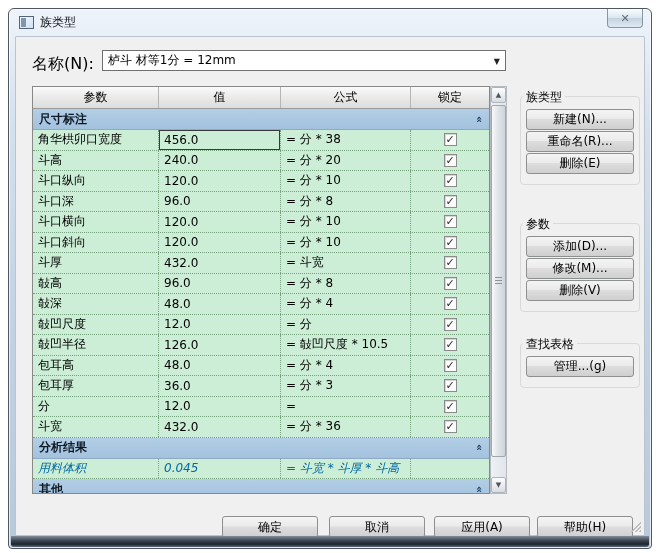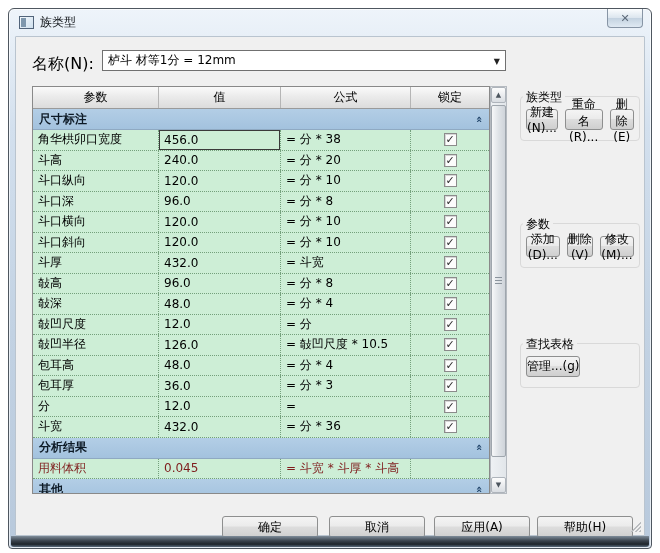--- a/index.html
+++ b/index.html
@@ -60,21 +60,21 @@
     height:21px; background:linear-gradient(180deg,#b3cee6 0%,#a3c2de 100%);
     align-items:center; padding:0 6px; justify-content:space-between;
     border-bottom:1px solid #8fa9c2; font-size:12px; font-weight:bold; color:#0d1a26;gap:32px;
   }
   .chevron { display:inline-block; transform:rotate(90deg); font-size:11px; font-weight:bold; color:#23466b; }
   .param-row { height:20.5px; background:#cdeed6; border-bottom:1px dotted #74a07c; font-size:12px; color:#000; }
   .cell { display:flex; align-items:center; padding:0 5px; border-right:1px dotted #74a07c; position:relative; overflow:hidden; white-space:nowrap; }
   .cell.c-lock { border-right:none; justify-content:center; }
   .focus-box { position:absolute; inset:0px; border:1.5px solid #3a3a3a; pointer-events:none; }
   .param-row.disabled { color:#92a396; }
-  .param-row.disabled .cell { color:#7f1d1d; }
+  .param-row.disabled .cell { color:#0369a1;font-style:italic; }
   .checkbox {
     width:13px; height:13px; background:#fcfcfc; border:1px solid #8b8b8b;
     display:flex; align-items:center; justify-content:center;
     font-size:11px; line-height:11px; color:#2b2b2b; box-shadow:inset 1px 1px 0 #d7d7d7;
   }
 
   
   .scrollbar {
     position:absolute; left:474px; top:49px; width:17px; height:408px;
     background:linear-gradient(90deg,#eef1f4 0%,#e2e6ea 100%); border:1px solid #b5bac0;
@@ -86,21 +86,21 @@
     position:absolute; left:0; right:0; top:2px; height:352px;
     background:linear-gradient(90deg,#f7f8f9 0%,#dfe3e7 50%,#cfd4da 100%);
     border:1px solid #9fa6ad; border-radius:2px;
   }
   .thumb-grip { position:absolute; left:3px; right:3px; top:50%; margin-top:-4px; height:8px;
     background:repeating-linear-gradient(180deg,#8b949d 0 1px,transparent 1px 3px); }
 
   
   .group { position:absolute; left:504px; width:120px; border:1px solid #d9d9d9; border-radius:4px; }
   .group-label { position:absolute; left:2px; top:-8px; background:#f0f0f0; padding:0 3px; font-size:12px; color:#000; }
-  .group .btn-col { display:flex; gap:7px; padding:12px 5px 10px 5px; }
+  .group .btn-col { display:flex; flex-direction:column; gap:1px; padding:12px 5px 10px 5px; }
   .push-btn {
     height:21px; border:1px solid #8e8f8f; border-radius:3px;
     background:linear-gradient(180deg,#f4f4f4 0%,#ebebeb 45%,#dddddd 50%,#cfcfcf 100%);
     font-size:12px; color:#000; display:flex; align-items:center; justify-content:center;
     font-family:"DejaVu Sans","Liberation Sans",sans-serif;
   }
   .g1 { top:59px; } .g2 { top:186px; } .g3 { top:306px; }
 
   
   .footer-btn { position:absolute; height:22px; width:96px; top:479px; }
@@ -298,22 +298,22 @@
         <button class="push-btn">新建(N)...</button>
         <button class="push-btn">重命名(R)...</button>
         <button class="push-btn">删除(E)</button>
       </div>
     </div>
 
     <div class="group g2">
       <span class="group-label">参数</span>
       <div class="btn-col">
         <button class="push-btn">添加(D)...</button>
+        <button class="push-btn">修改(M)...</button>
         <button class="push-btn">删除(V)</button>
-        <button class="push-btn">修改(M)...</button>
       </div>
     </div>
 
     <div class="group g3">
       <span class="group-label">查找表格</span>
       <div class="btn-col">
         <button class="push-btn">管理...(g)</button>
       </div>
     </div>
 

